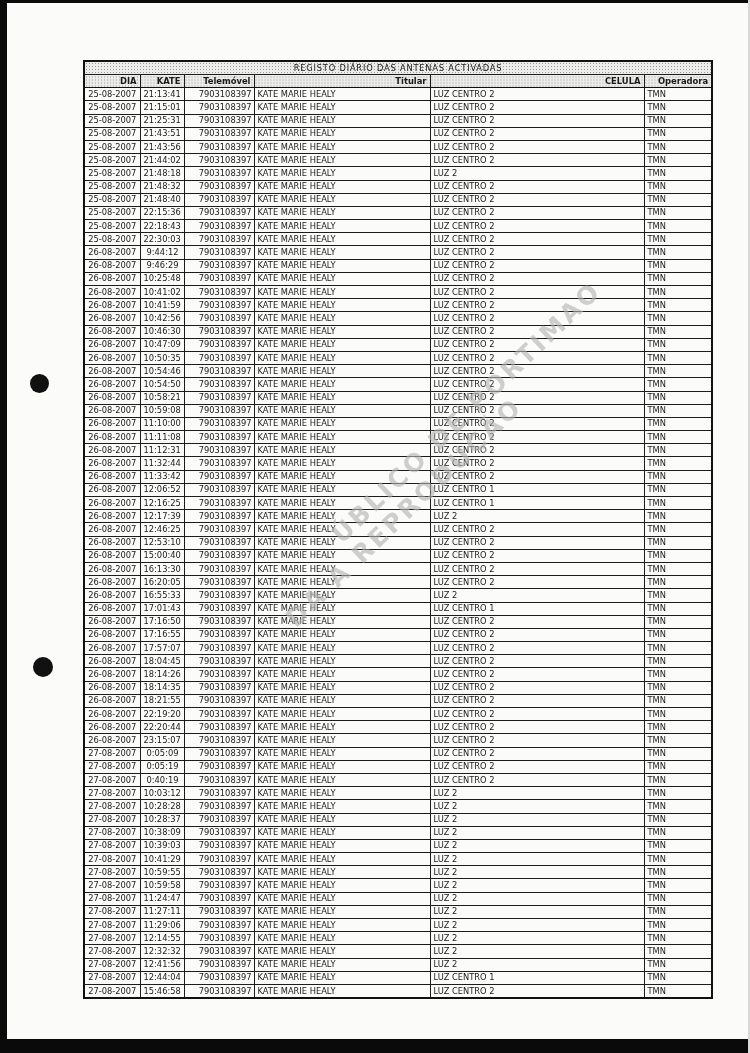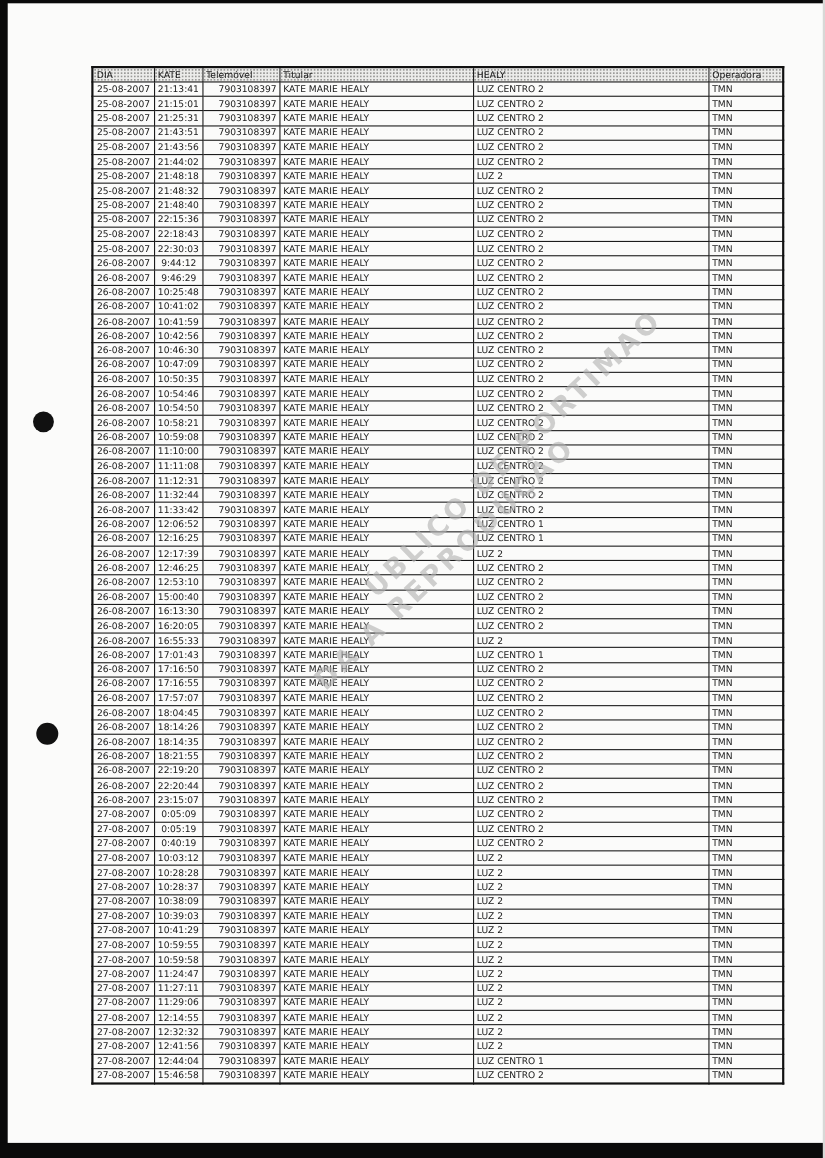--- a/index.html
+++ b/index.html
@@ -25,21 +25,21 @@
       table-layout:fixed;z-index:2;}
   #registry-table td,#registry-table th{border:1px solid #1c1c1c;overflow:hidden;
       white-space:nowrap;font-size:8.3px;line-height:11px;padding:0 3px;height:12.2px;
       font-weight:normal;}
   #registry-table{border:2px solid #111;}
   .stipple{background-color:#ececea;
       background-image:radial-gradient(circle,#9a9a98 0.8px,rgba(0,0,0,0) 0.9px);
       background-size:3px 3px;}
   #table-title-cell{text-align:center;font-weight:bold;font-size:9px;letter-spacing:.8px;
       height:14px;border-bottom:1.5px solid #111;}
-  #registry-table thead th{font-weight:normal;font-size:8.4px;text-align:left;
+  #registry-table thead th{font-weight:bold;font-size:8.4px;text-align:right;
       border-bottom:1.5px solid #111;height:12px;}
   .c0{text-align:center;}
   .c1{text-align:right;padding-right:5px!important;}
   .c2{text-align:right;padding-right:2px!important;}
   .c3{text-align:left;}
   .c4{text-align:left;}
   .c5{text-align:left;}
 </style>
 </head>
 <body>
@@ -60,25 +60,28 @@
     <colgroup>
       <col style="width:56px">
         <col style="width:44px">
         <col style="width:70px">
       <col style="width:176px">
         <col style="width:214px">
         <col style="width:68px">
     </colgroup>
     <thead>
       <tr>
+        <td id="table-title-cell" class="stipple" colspan="6">REGISTO DIÁRIO DAS ANTENAS ACTIVADAS</td>
+      </tr>
+      <tr>
         <th class="stipple">DIA</th>
         <th class="stipple">KATE</th>
         <th class="stipple">Telemóvel</th>
         <th class="stipple">Titular</th>
-        <th class="stipple">HEALY</th>
+        <th class="stipple">CELULA</th>
         <th class="stipple">Operadora</th>
       </tr>
     </thead>
     <tbody>
         <tr>
       <td class="c0">25-08-2007</td>
       <td class="c1">21:13:41</td>
       <td class="c2">7903108397</td>
       <td class="c3">KATE MARIE HEALY</td>
       <td class="c4">LUZ CENTRO 2</td>

